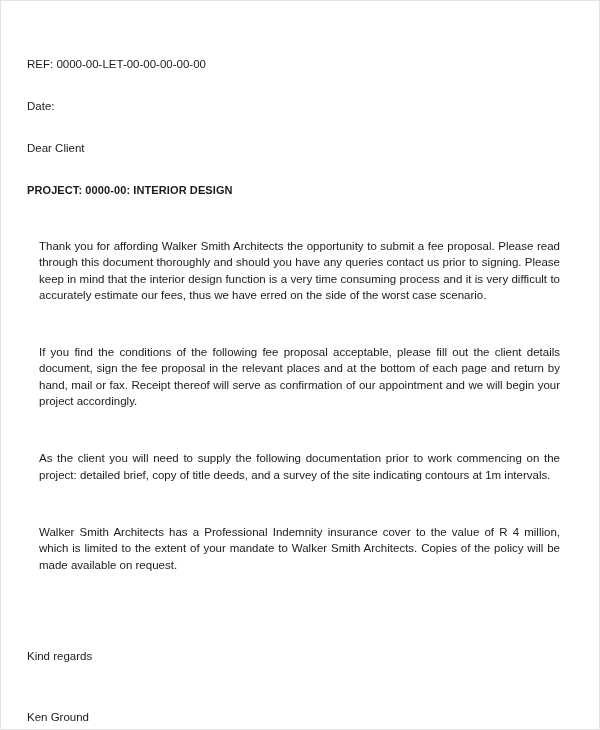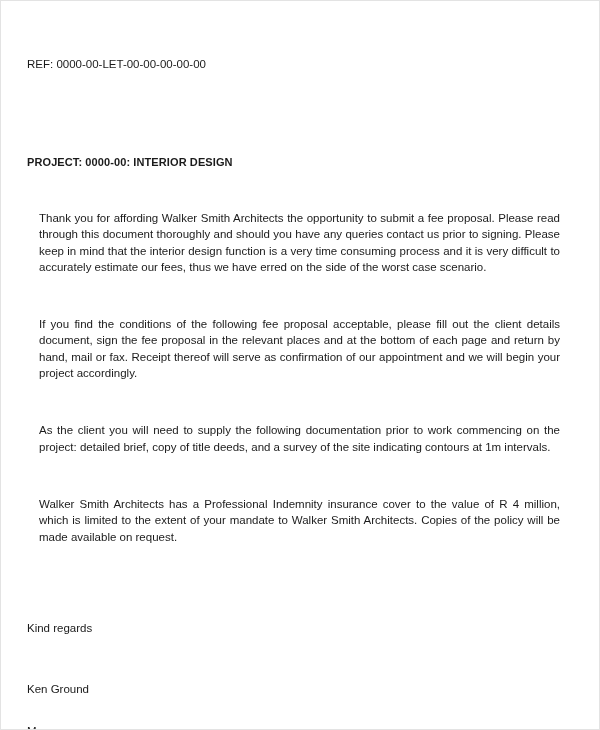--- a/index.html
+++ b/index.html
@@ -57,22 +57,24 @@
 </style>
 </head>
 <body>
 
 <div class="page">
   <div class="letter-body">
 
     <p class="line">REF: 0000-00-LET-00-00-00-00-00</p>
     <div class="gap-ref"></div>
 
+    <p class="line">Date:</p>
     <div class="gap-date"></div>
 
+    <p class="line">Dear Client</p>
     <div class="gap-dear"></div>
 
     <p class="heading">PROJECT: 0000-00: INTERIOR DESIGN</p>
     <div class="gap-heading"></div>
 
     <p class="para">Thank you for affording Walker Smith Architects the opportunity to submit a fee proposal. Please read through this document thoroughly and should you have any queries contact us prior to signing. Please keep in mind that the interior design function is a very time consuming process and it is very difficult to accurately estimate our fees, thus we have erred on the side of the worst case scenario.</p>
     <div class="gap-para"></div>
 
     <p class="para">If you find the conditions of the following fee proposal acceptable, please fill out the client details document, sign the fee proposal in the relevant places and at the bottom of each page and return by hand, mail or fax.  Receipt thereof will serve as confirmation of our appointment and we will begin your project accordingly.</p>
     <div class="gap-para"></div>

